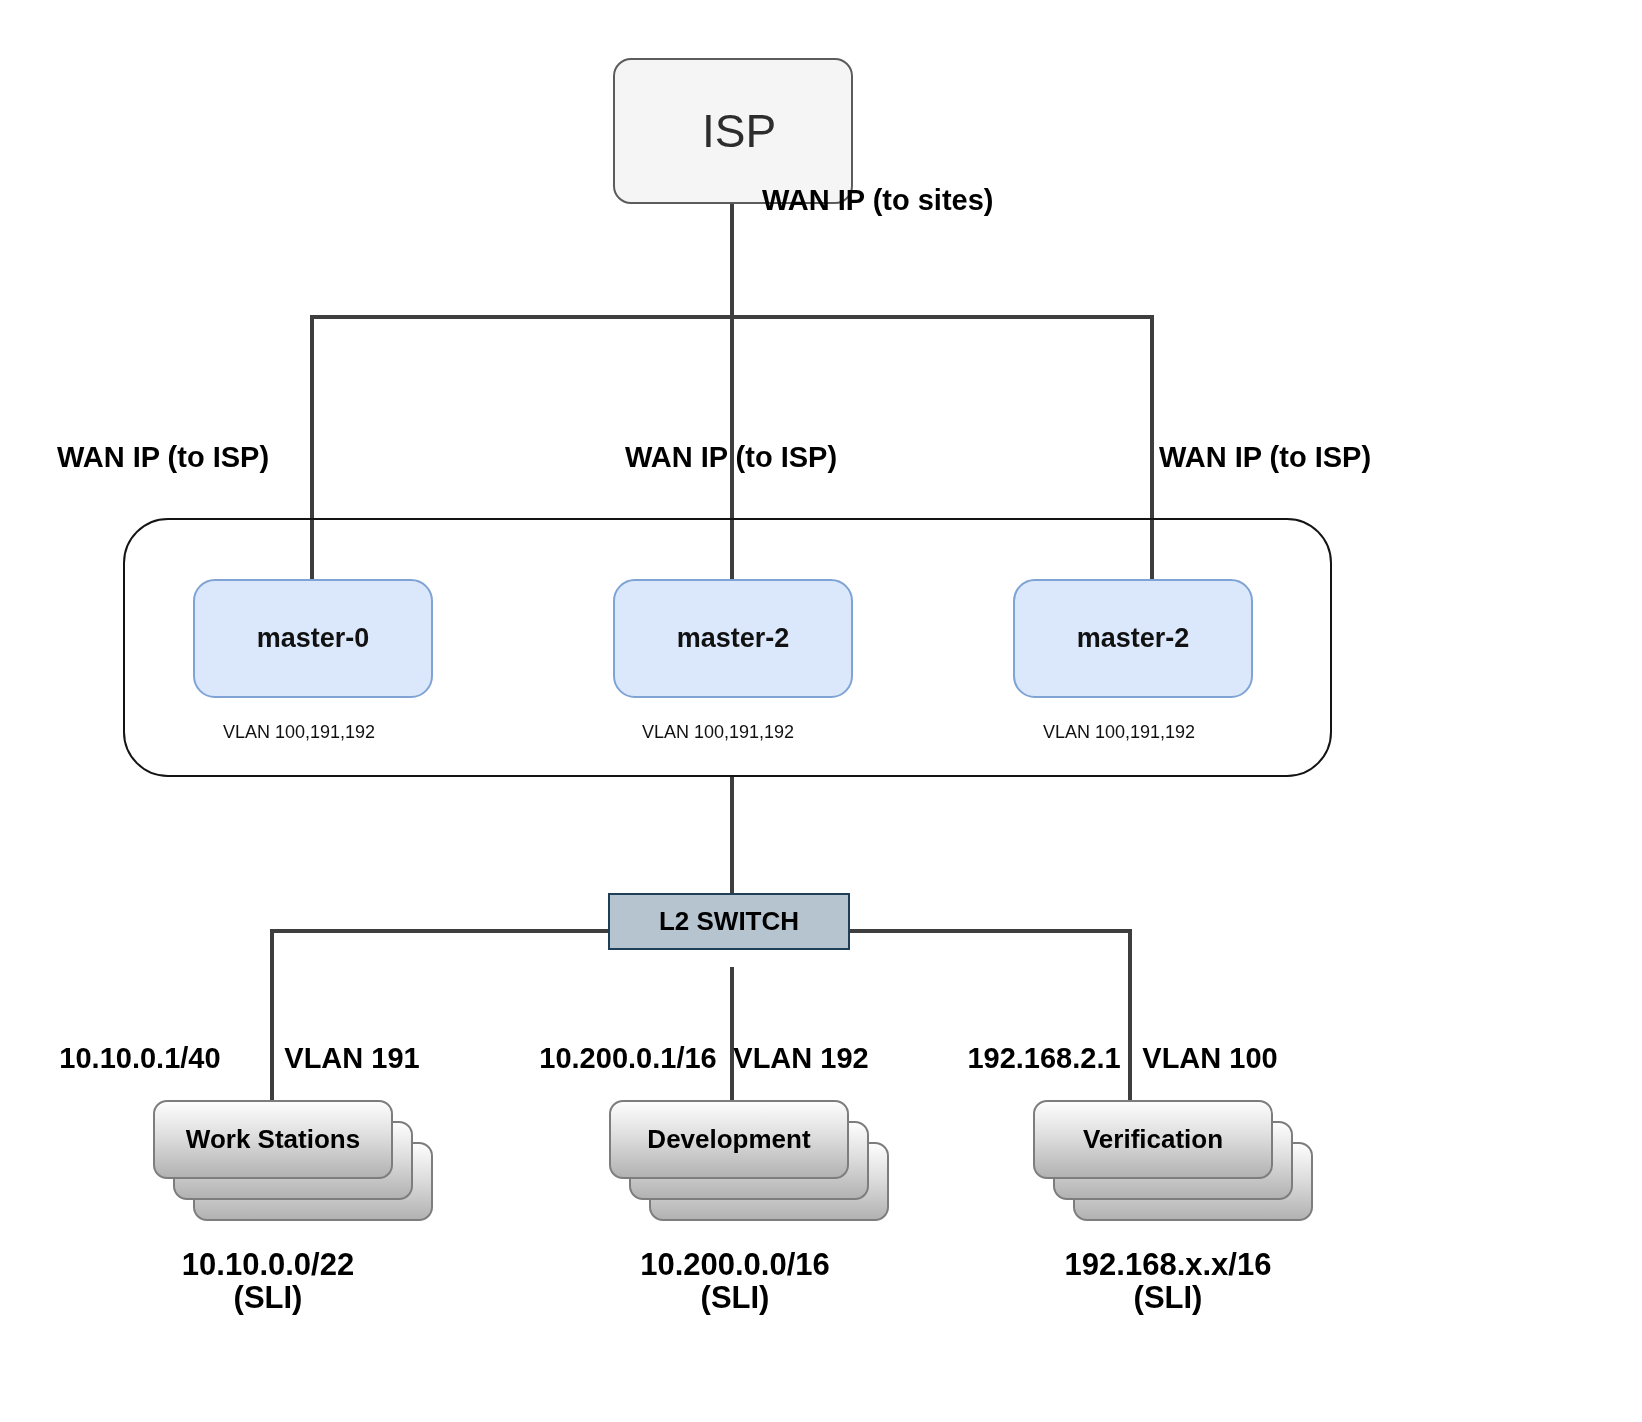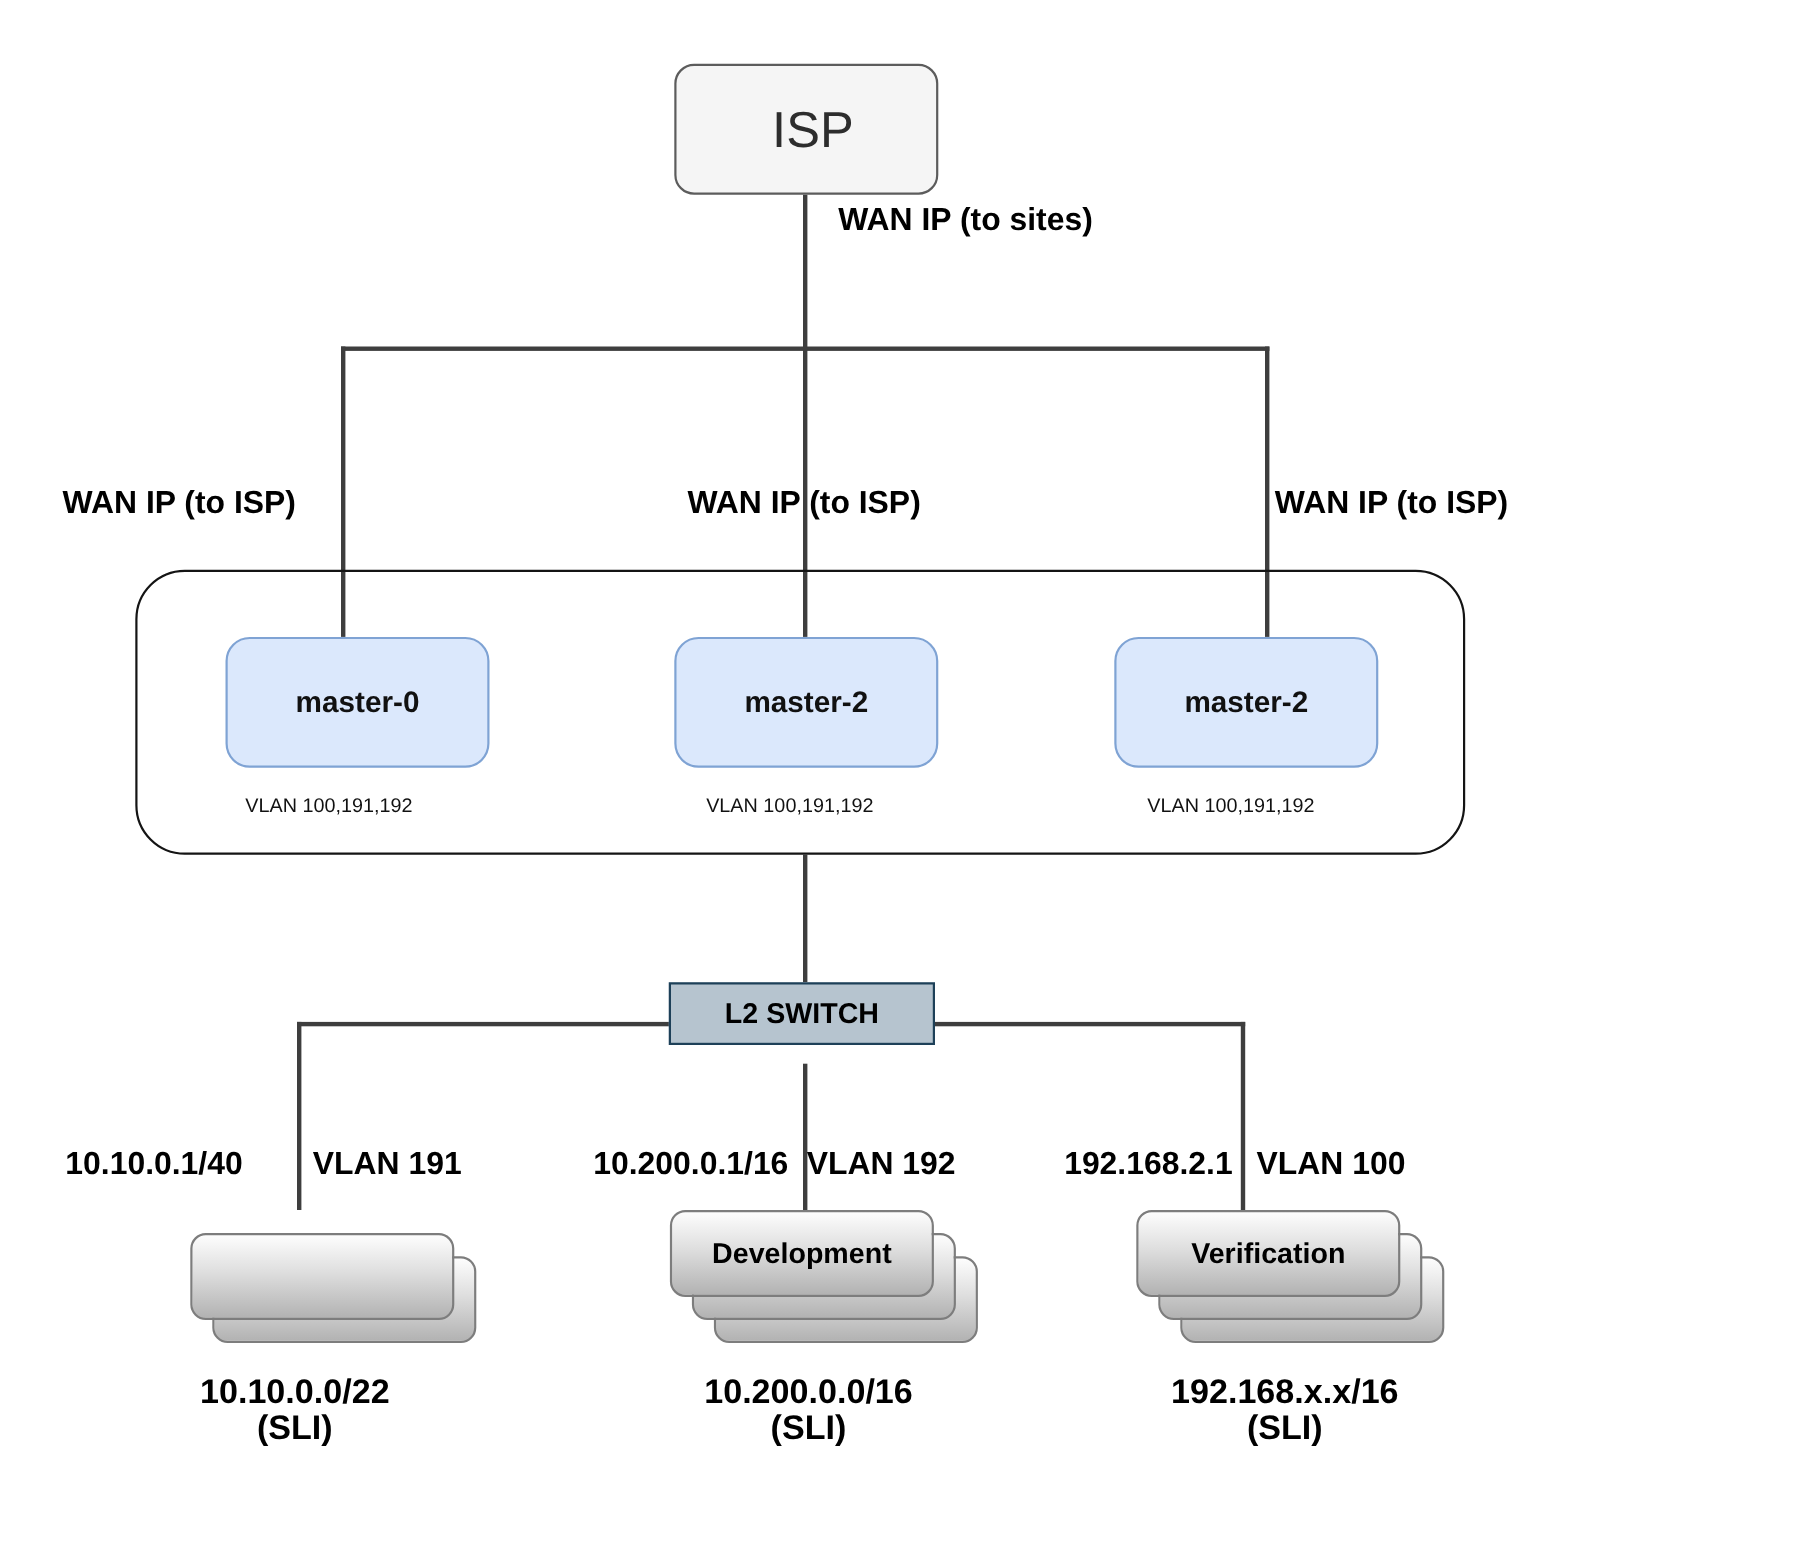--- a/index.html
+++ b/index.html
@@ -15,21 +15,21 @@
   .line.v{width:4px;}
   .line.h{height:4px;}
 
   .node{
     position:absolute;
     display:flex;align-items:center;justify-content:center;
     box-sizing:border-box;
     text-align:center;
   }
   .isp-box{
-    left:613px;top:58px;width:240px;height:119px;
+    left:613px;top:58px;width:240px;height:146px;
     background:var(--isp-fill,#f5f5f5);
     border:2px solid var(--isp-border,#5c5c5c);
     border-radius:18px;
     font-size:46px;font-weight:400;color:#2d2d2d;padding-left:12px;
   }
   .cluster{
     position:absolute;
     left:123px;top:518px;width:1209px;height:259px;
     box-sizing:border-box;
     border:2px solid #141414;
@@ -105,21 +105,21 @@
     <span>ISP</span>
   </div>
   <div class="lbl" style="left:762px;top:186px;">WAN IP (to sites)</div>
 
   <div class="lbl center" style="left:163px;top:443px;">WAN IP (to ISP)</div>
   <div class="lbl center" style="left:731px;top:443px;">WAN IP (to ISP)</div>
   <div class="lbl center" style="left:1265px;top:443px;">WAN IP (to ISP)</div>
 
   <div class="cluster"></div>
 
-  <div class="node master-box" style="left:205px;text-align:center;">
+  <div class="node master-box" style="left:193px;text-align:center;">
     <span>master-0</span>
   </div>
   <div class="node master-box" style="left:613px;">
     <span>master-2</span>
   </div>
   <div class="node master-box" style="left:1013px;">
     <span>master-2</span>
   </div>
 
   <div class="vlan-lbl" style="left:299px;">VLAN 100,191,192</div>
@@ -133,20 +133,23 @@
   <div class="lbl center" style="left:140px;top:1044px;">10.10.0.1/40</div>
   <div class="lbl center" style="left:352px;top:1044px;">VLAN 191</div>
   <div class="lbl center" style="left:628px;top:1044px;">10.200.0.1/16</div>
   <div class="lbl center" style="left:801px;top:1044px;">VLAN 192</div>
   <div class="lbl center" style="left:1044px;top:1044px;">192.168.2.1</div>
   <div class="lbl center" style="left:1210px;top:1044px;">VLAN 100</div>
 
   <div class="stack" style="left:153px;top:1100px;">
     <div class="card back2"></div>
     <div class="card back1"></div>
+    <div class="card front">
+      <span>Work Stations</span>
+    </div>
   </div>
   <div class="stack" style="left:609px;top:1100px;">
     <div class="card back2"></div>
     <div class="card back1"></div>
     <div class="card front">
       <span>Development</span>
     </div>
   </div>
   <div class="stack" style="left:1033px;top:1100px;">
     <div class="card back2"></div>

